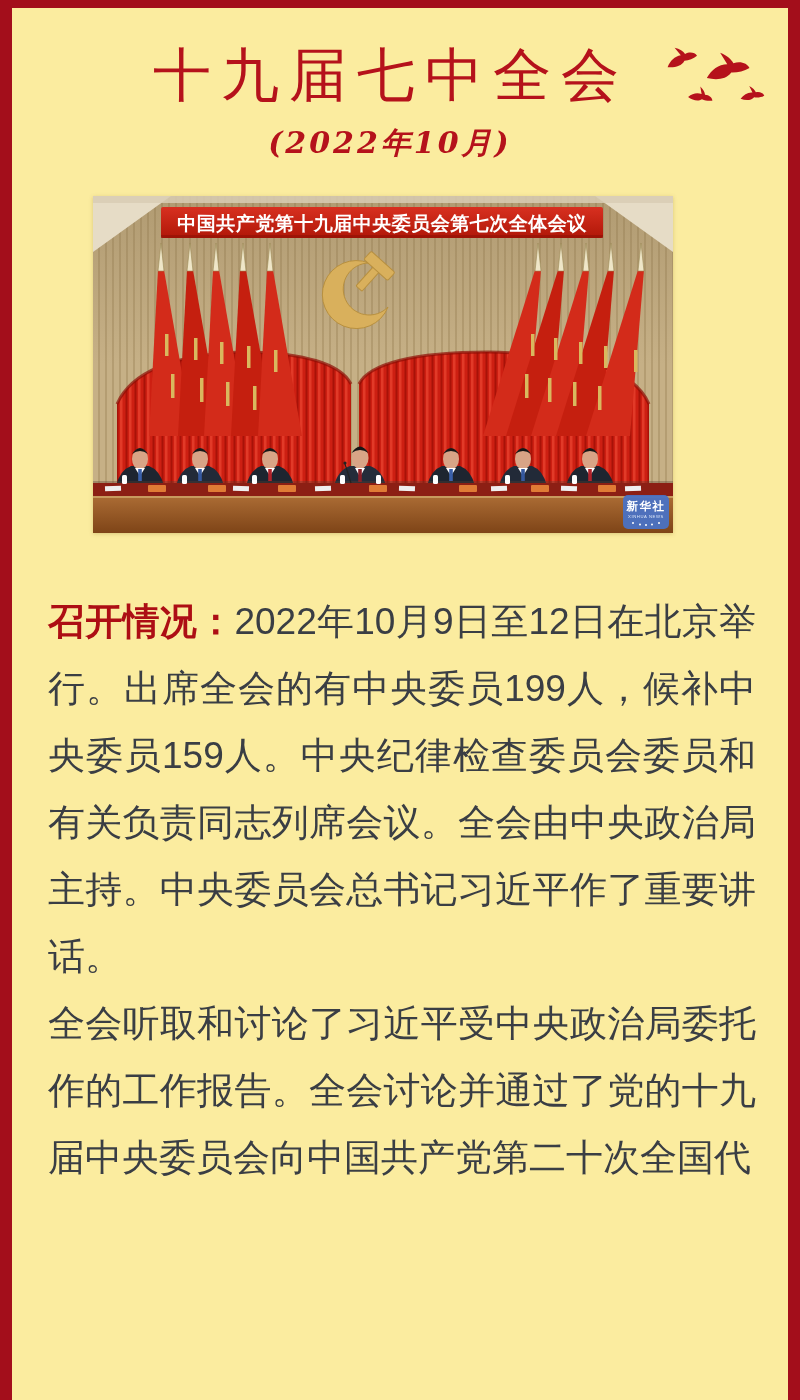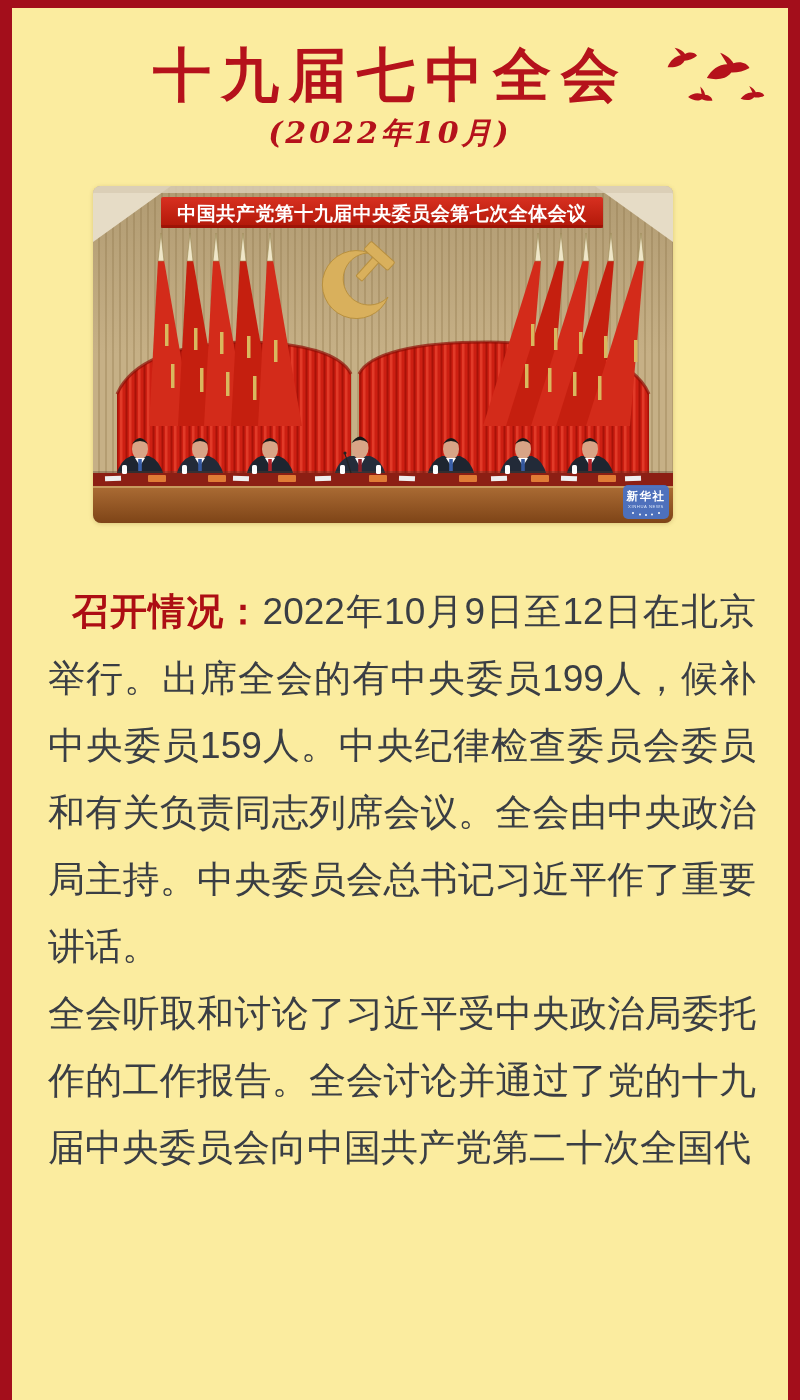--- a/index.html
+++ b/index.html
@@ -12,45 +12,45 @@
   .frame {
     position:absolute; inset:0; z-index:10; pointer-events:none;
     border-left:12px solid #a30e1b;
     border-right:12px solid #a30e1b;
     border-top:8px solid #a30e1b;
   }
   .title {
     padding-top:42px; padding-right:18px;
     text-align:center;
     font-family:"DejaVu Serif","Liberation Serif",serif;
-    font-weight:700; font-size:58px; line-height:1.15;
+    font-weight:400; font-size:58px; line-height:1.15;
     letter-spacing:10px; color:#b5121b;
   }
   .subtitle {
-    margin-top:6px; padding-right:20px;
+    margin-top:16px; padding-right:20px;
     text-align:center;
     font-style:italic; font-weight:bold;
     font-size:30px; line-height:1.2; letter-spacing:3px;
     color:#b5121b;
     font-family:"DejaVu Serif","Liberation Serif",serif;
   }
   .doves { position:absolute; top:36px; left:656px; width:120px; height:70px; z-index:5; }
   .photo-wrap {
     width:580px; height:337px; margin:35px 0 0 93px;
-    border-radius:8px; overflow:hidden;
+    border-radius:0; overflow:hidden;
     box-shadow:0 1px 4px rgba(120,90,20,.25);
   }
   .photo-wrap svg { display:block; }
   svg text { font-family:"Liberation Sans","DejaVu Sans",sans-serif; }
   .content {
     margin:55px 44px 0 48px;
     font-size:37px; line-height:67px;
     color:#3a3e44; text-align:justify;
   }
-  .sec-label { color:#ad0e14; font-weight:bold;margin-left:24px; }
+  .sec-label { color:#ad0e14; font-weight:bold; }
   .sec2 { margin-top:44px; }
 </style>
 </head>
 <body>
 
 <div class="frame"></div>
 
 <h1 class="title">十九届七中全会</h1>
 
 <svg class="doves" viewBox="0 0 120 70" aria-hidden="true">

